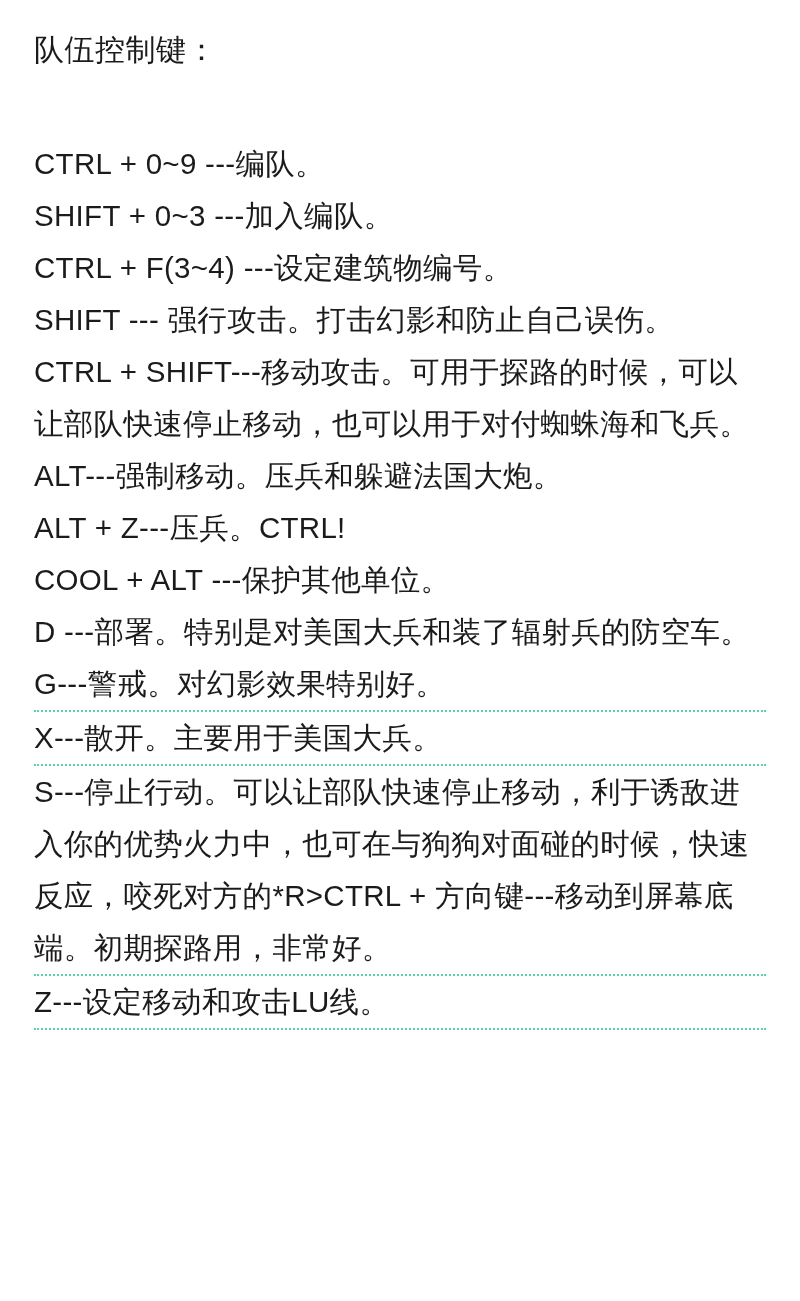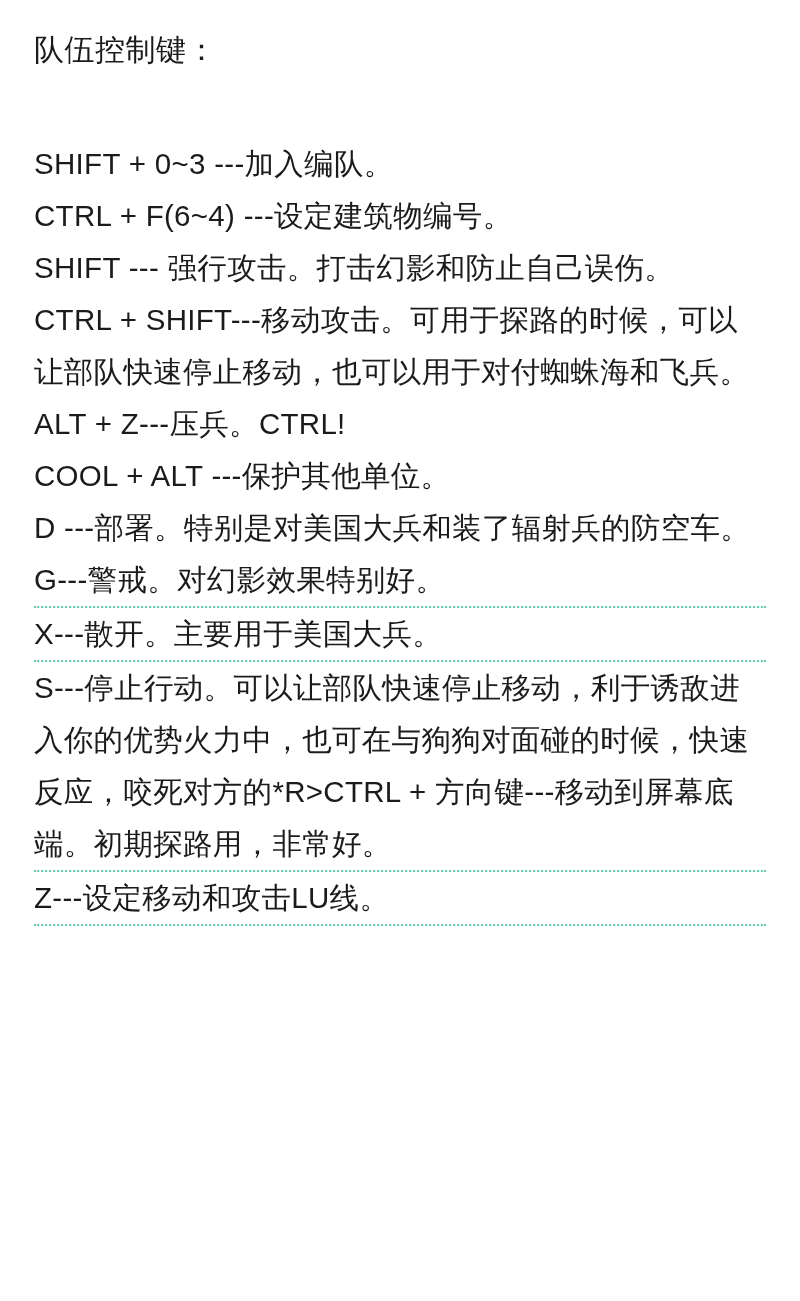--- a/index.html
+++ b/index.html
@@ -50,24 +50,26 @@
   }
 </style>
 </head>
 <body>
 
 <div class="page">
 
   <h1 class="doc-title">队伍控制键：</h1>
 
   <div class="lines">
+    <p class="line">CTRL + 0~9 ---编队。</p>
     <p class="line">SHIFT + 0~3 ---加入编队。</p>
-    <p class="line">CTRL + F(6~4) ---设定建筑物编号。</p>
+    <p class="line">CTRL + F(3~4) ---设定建筑物编号。</p>
     <p class="line">SHIFT --- 强行攻击。打击幻影和防止自己误伤。</p>
     <p class="line">CTRL + SHIFT---移动攻击。可用于探路的时候，可以让部队快速停止移动，也可以用于对付蜘蛛海和飞兵。</p>
+    <p class="line">ALT---强制移动。压兵和躲避法国大炮。</p>
     <p class="line">ALT + Z---压兵。CTRL!</p>
     <p class="line">COOL + ALT ---保护其他单位。</p>
     <p class="line">D ---部署。特别是对美国大兵和装了辐射兵的防空车。</p>
     <p class="line underlined">G---警戒。对幻影效果特别好。</p>
     <p class="line underlined">X---散开。主要用于美国大兵。</p>
     <p class="line underlined">S---停止行动。可以让部队快速停止移动，利于诱敌进入你的优势火力中，也可在与狗狗对面碰的时候，快速反应，咬死对方的*R&gt;CTRL + 方向键---移动到屏幕底端。初期探路用，非常好。</p>
     <p class="line underlined">Z---设定移动和攻击LU线。</p>
   </div>
 
 </div>

